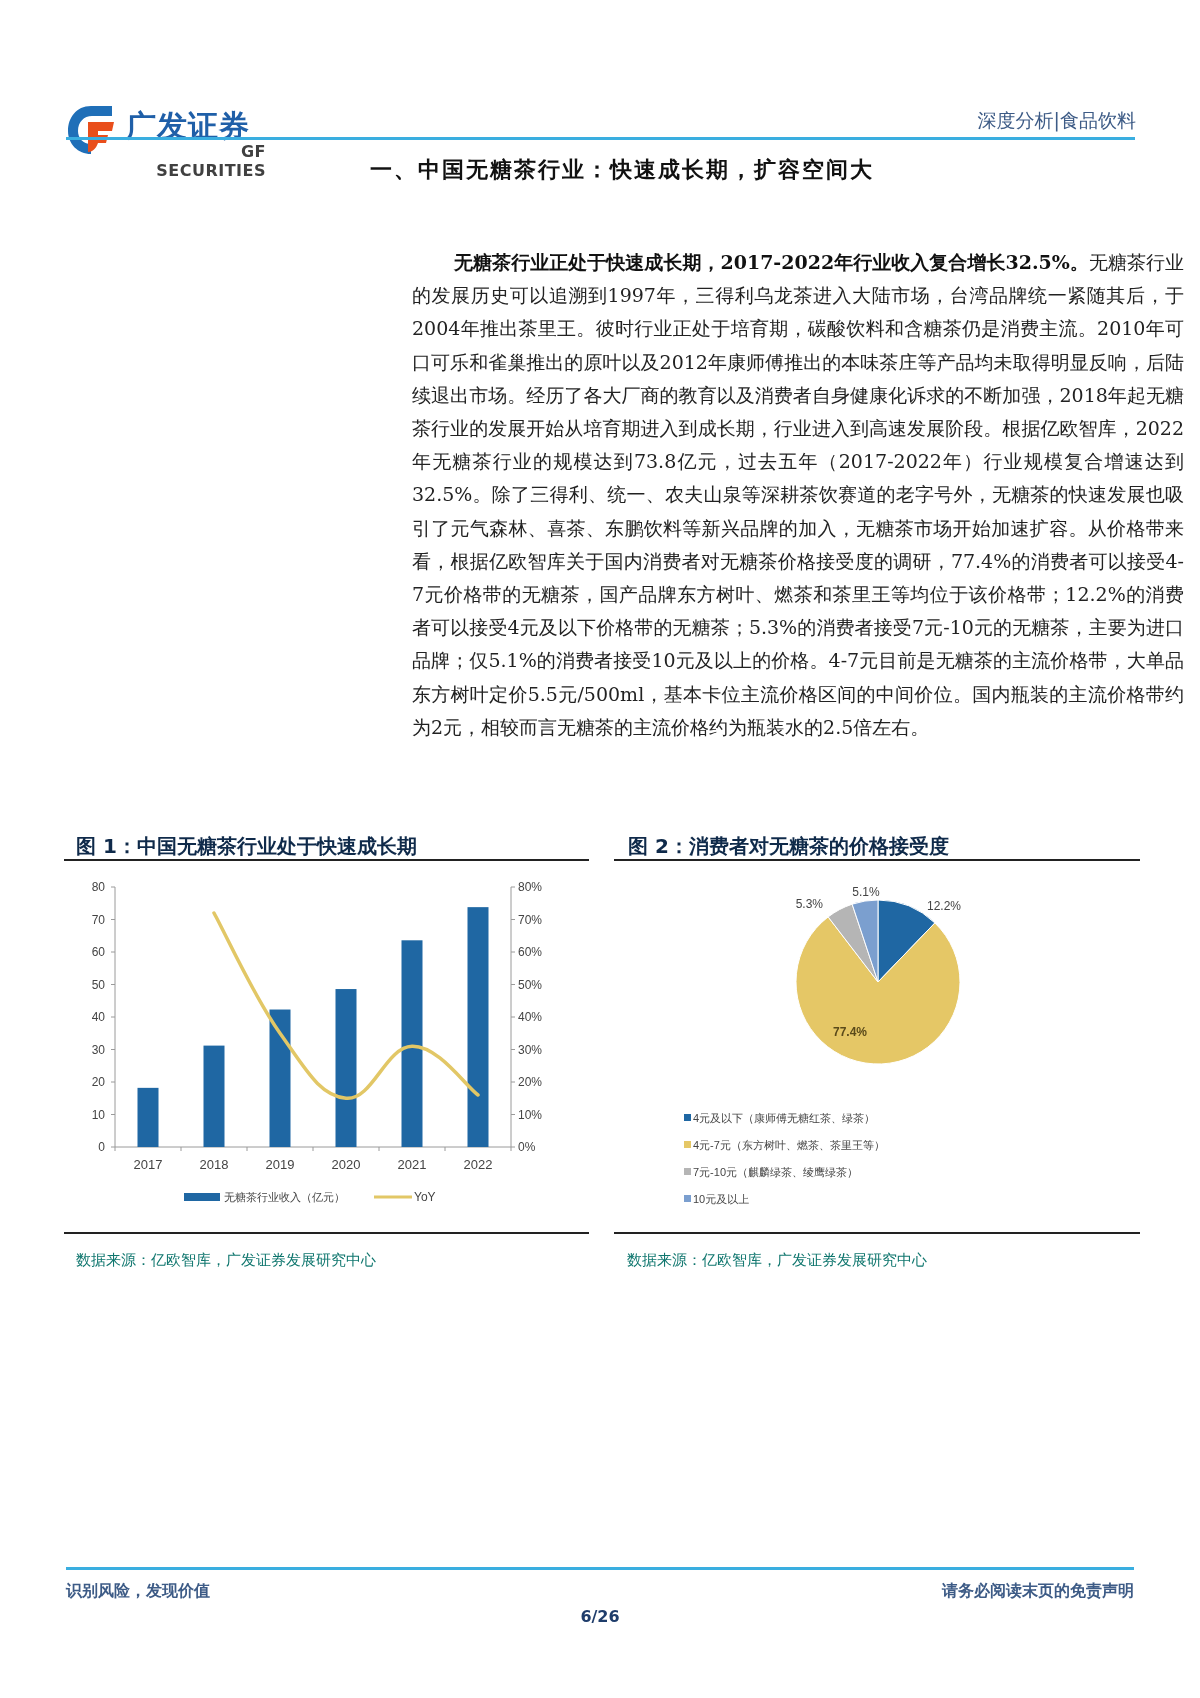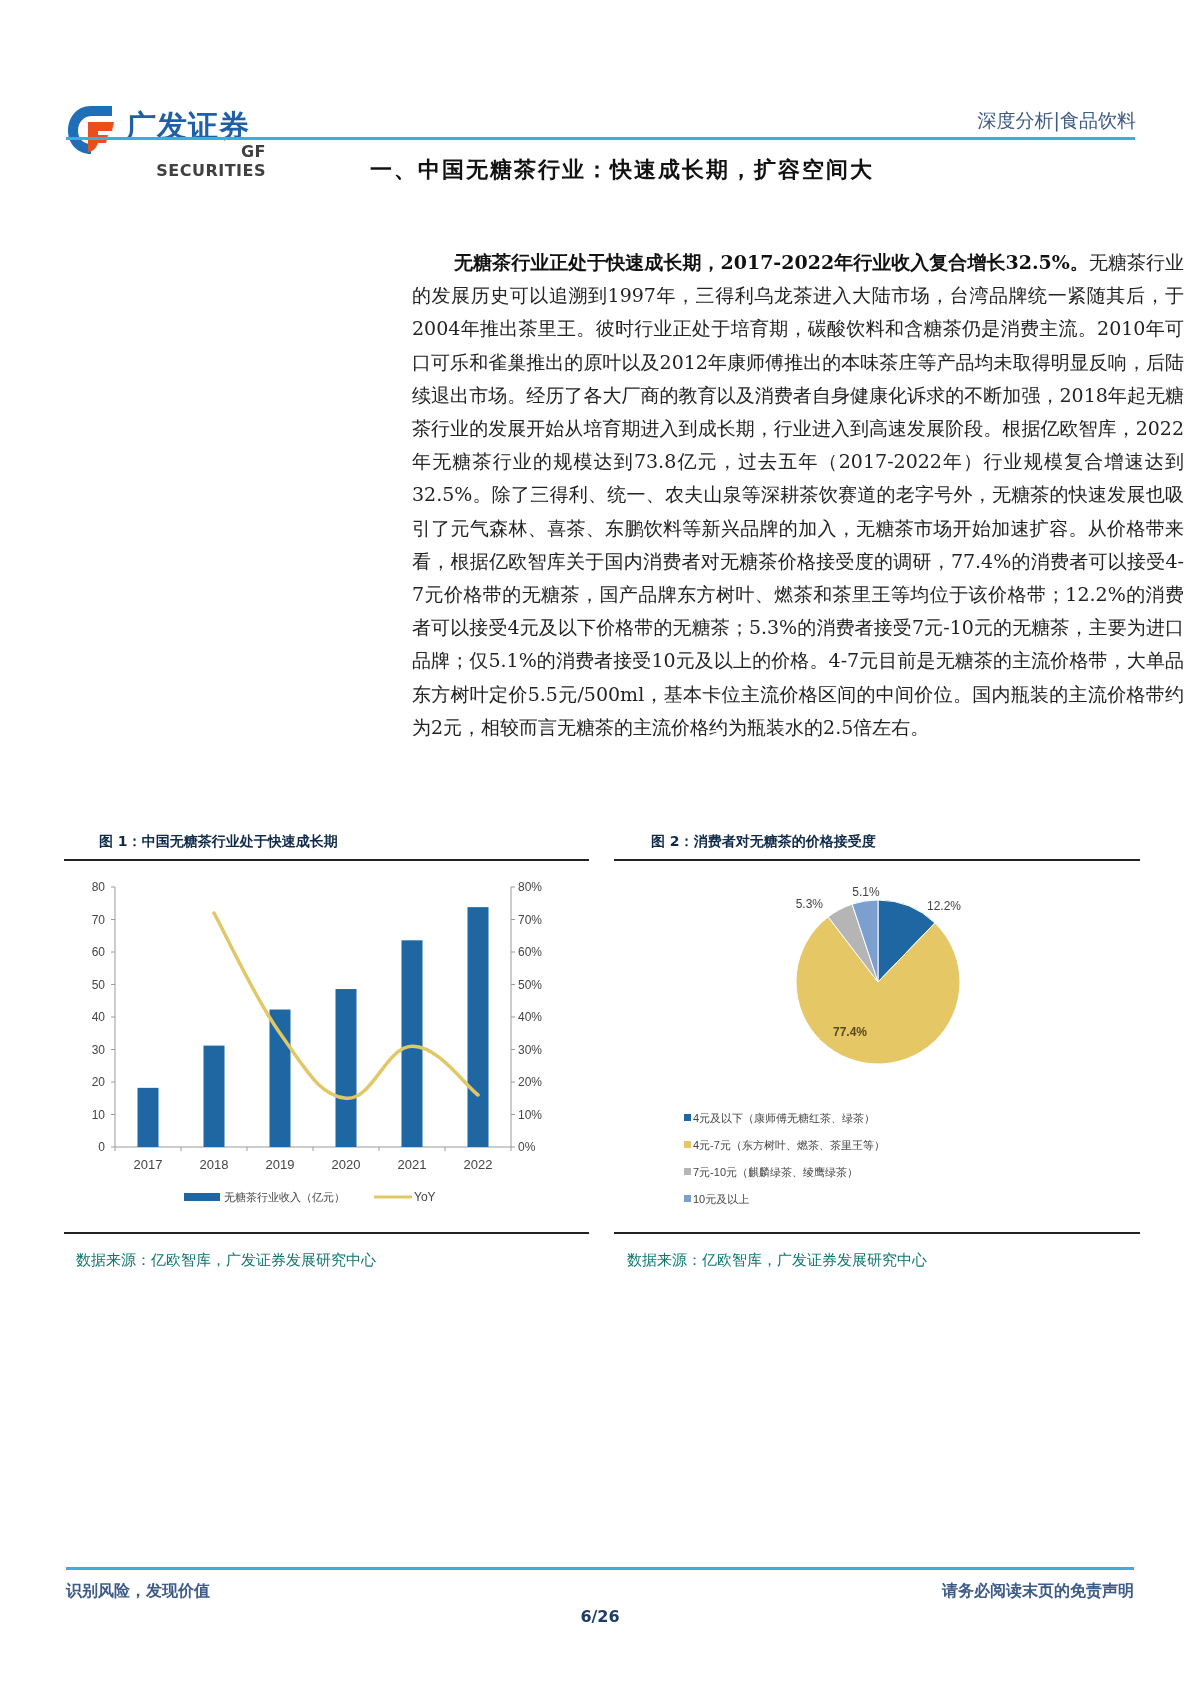--- a/index.html
+++ b/index.html
@@ -19,21 +19,21 @@
 
   .section-title { left: 370px; top: 155px; font-size: 22px; font-weight: bold; color: #111; letter-spacing: 2px; }
 
   
   .para { left: 372px; top: 246px; width: 772px; font-size: 19px; line-height: 33.2px;
           text-align: justify; color: #222; margin-left: 40px; }
   .para .lead { font-weight: bold; color: #111; }
   .para .indent { display: inline-block; width: 42px; }
 
   
-  .fig-title { font-family: "DejaVu Sans", sans-serif; font-weight: bold; font-size: 14px; color: #0f2a4a; margin-left: 23px; }
+  .fig-title { font-family: "DejaVu Sans", sans-serif; font-weight: bold; font-size: 20px; color: #0f2a4a; }
   .fig-rule { height: 2px; background: #222; }
   .src { font-size: 15px; color: #0f766e; }
 
   .chart-svg text { font-family: "Liberation Sans", "DejaVu Sans", sans-serif; }
 
   
   .footer-rule { left: 66px; width: 1068px; top: 1567px; height: 3px; background: #3aaee0; }
   .footer-left { left: 66px; top: 1581px; font-family: "DejaVu Sans", sans-serif; font-weight: bold; font-size: 16px; color: #3d5b86; }
   .footer-right { right: 66px; top: 1581px; font-family: "DejaVu Sans", sans-serif; font-weight: bold; font-size: 16px; color: #3d5b86; text-align: right; }
   .page-num { left: 0; width: 1200px; text-align: center; top: 1607px; font-family: "DejaVu Sans", sans-serif;

